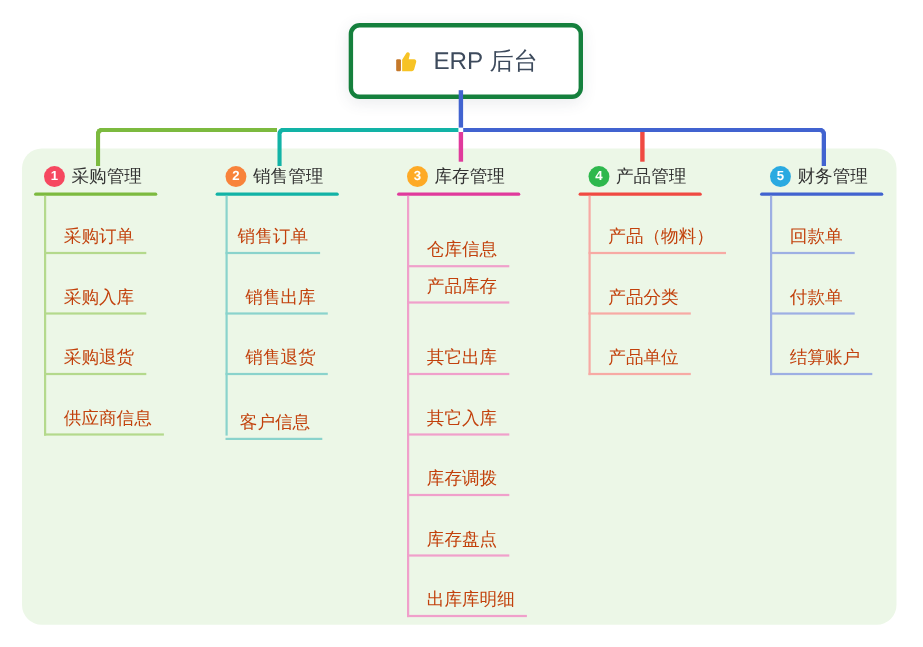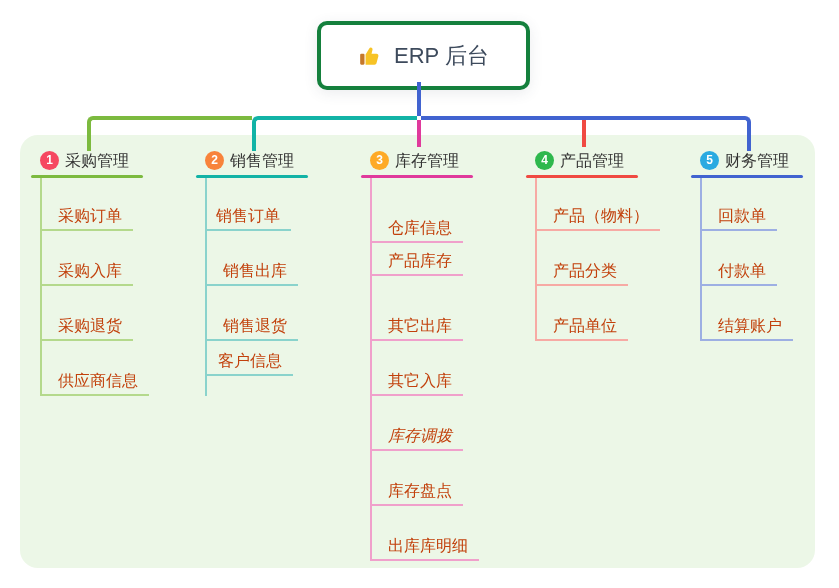--- a/index.html
+++ b/index.html
@@ -58,30 +58,30 @@
     <div class="child-node" style="left: 40px; top: 262px; border-bottom-color: rgb(180, 217, 140);">采购入库</div>
     <div class="child-node" style="left: 40px; top: 317px; border-bottom-color: rgb(180, 217, 140);">采购退货</div>
     <div class="child-node" style="left: 40px; top: 372px; border-bottom-color: rgb(180, 217, 140);">供应商信息</div>
     <div class="badge" style="left: 205px; top: 151px; background: rgb(248, 131, 59);">2</div>
     <div class="branch-title" style="left: 230px; top: 151px;">销售管理</div>
     <div class="branch-underline" style="left: 196px; top: 175px; width: 112px; background: rgb(18, 179, 166);"></div>
     <div class="vline" style="left: 205px; top: 178px; height: 218px; background: rgb(138, 211, 204);"></div>
     <div class="child-node" style="left: 205px; top: 207px; border-bottom-color: rgb(138, 211, 204); padding-left: 11px;">销售订单</div>
     <div class="child-node" style="left: 205px; top: 262px; border-bottom-color: rgb(138, 211, 204);">销售出库</div>
     <div class="child-node" style="left: 205px; top: 317px; border-bottom-color: rgb(138, 211, 204);">销售退货</div>
-    <div class="child-node" style="left: 205px; top: 352px; border-bottom-color: rgb(138, 211, 204); padding-left: 13px;">客户信息</div>
+    <div class="child-node" style="left: 205px; top: 376px; border-bottom-color: rgb(138, 211, 204); padding-left: 13px;">客户信息</div>
     <div class="badge" style="left: 370px; top: 151px; background: rgb(254, 170, 38);">3</div>
     <div class="branch-title" style="left: 395px; top: 151px;">库存管理</div>
     <div class="branch-underline" style="left: 361px; top: 175px; width: 112px; background: rgb(224, 58, 156);"></div>
     <div class="vline" style="left: 370px; top: 178px; height: 383px; background: rgb(240, 160, 203);"></div>
     <div class="child-node" style="left: 370px; top: 219px; border-bottom-color: rgb(240, 160, 203);">仓库信息</div>
     <div class="child-node" style="left: 370px; top: 252px; border-bottom-color: rgb(240, 160, 203);">产品库存</div>
     <div class="child-node" style="left: 370px; top: 317px; border-bottom-color: rgb(240, 160, 203);">其它出库</div>
     <div class="child-node" style="left: 370px; top: 372px; border-bottom-color: rgb(240, 160, 203);">其它入库</div>
-    <div class="child-node" style="left: 370px; top: 427px; border-bottom-color: rgb(240, 160, 203); font-style: italic;">库存调拨</div>
+    <div class="child-node" style="left: 370px; top: 427px; border-bottom-color: rgb(240, 160, 203);">库存调拨</div>
     <div class="child-node" style="left: 370px; top: 482px; border-bottom-color: rgb(240, 160, 203);">库存盘点</div>
     <div class="child-node" style="left: 370px; top: 537px; border-bottom-color: rgb(240, 160, 203); text-align: right;">出库库明细</div>
     <div class="badge" style="left: 535px; top: 151px; background: rgb(46, 184, 77);">4</div>
     <div class="branch-title" style="left: 560px; top: 151px;">产品管理</div>
     <div class="branch-underline" style="left: 526px; top: 175px; width: 112px; background: rgb(240, 74, 66);"></div>
     <div class="vline" style="left: 535px; top: 178px; height: 163px; background: rgb(247, 170, 164);"></div>
     <div class="child-node" style="left: 535px; top: 207px; border-bottom-color: rgb(247, 170, 164);">产品（物料）</div>
     <div class="child-node" style="left: 535px; top: 262px; border-bottom-color: rgb(247, 170, 164);">产品分类</div>
     <div class="child-node" style="left: 535px; top: 317px; border-bottom-color: rgb(247, 170, 164);">产品单位</div>
     <div class="badge" style="left: 700px; top: 151px; background: rgb(42, 170, 225);">5</div>

